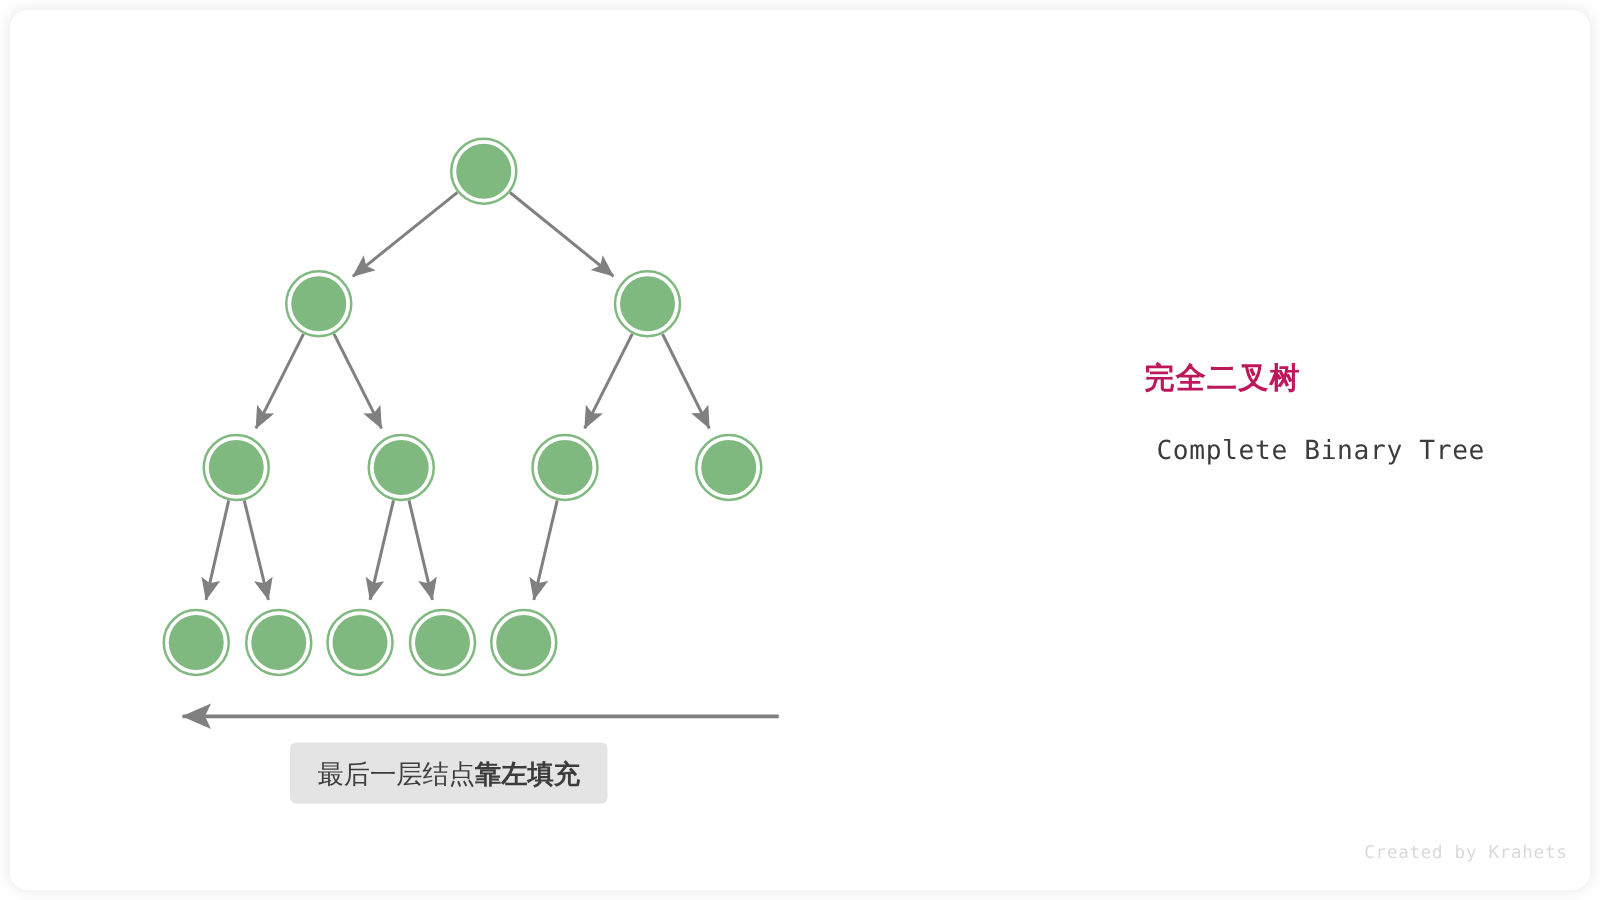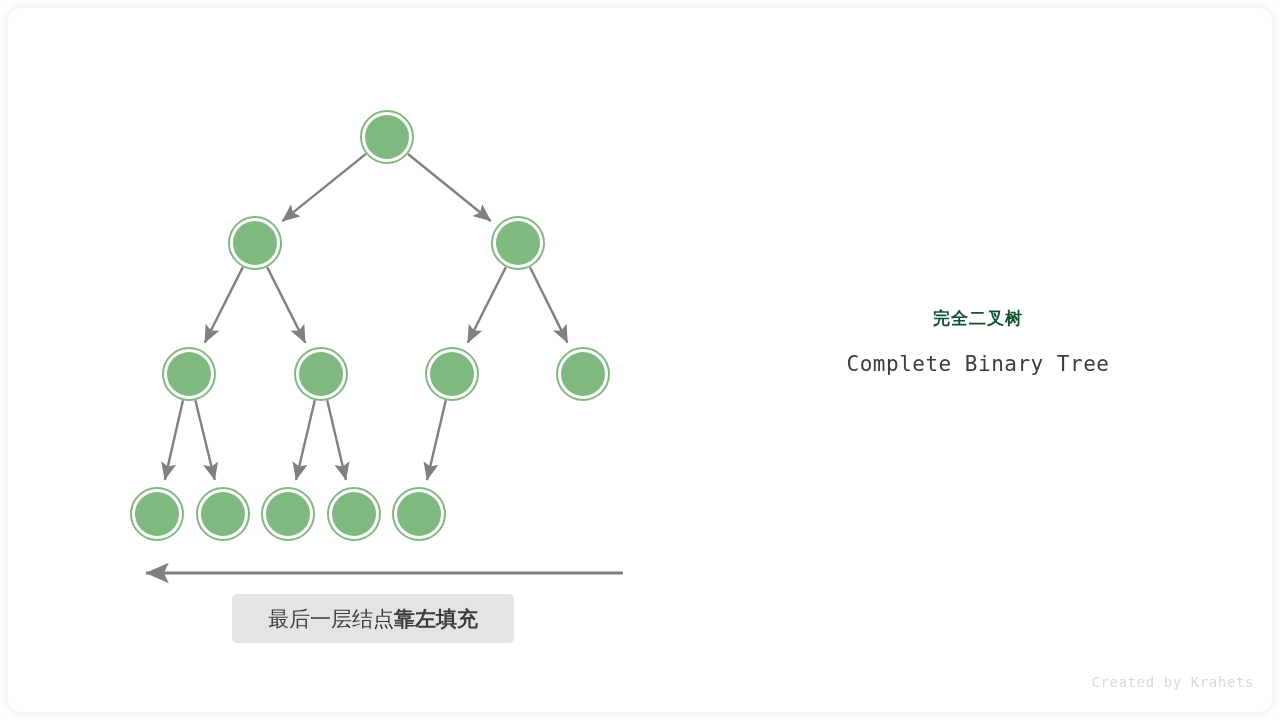--- a/index.html
+++ b/index.html
@@ -42,41 +42,42 @@
   }
   .panel {
     position: absolute;
     left: 760px;
     top: 280px;
     width: 420px;
     text-align: center;
   }
   .panel-title {
     font-family: "Liberation Sans", "DejaVu Sans", sans-serif;
-    font-size: 17px;
+    font-size: 24px;
     font-weight: bold;
-    color: #14532d;
+    color: #be185d;
     letter-spacing: 1px;
     line-height: 30px;
-    margin: 16px;
+    margin: 0;
   }
   .panel-subtitle {
     font-family: "DejaVu Sans Mono", "Liberation Mono", monospace;
     font-size: 21px;
     color: #3c3c3c;
     line-height: 28px;
-    margin-top: 14px;
+    margin-top: 28px;
     letter-spacing: 0.5px;
+    text-align: right;
   }
   .caption-box {
     position: absolute;
     left: 224px;
     top: 586px;
     height: 49px;
-    padding: 0 36px;
+    padding: 0 22px;
     background: #e4e4e4;
     border-radius: 5px;
     display: flex;
     align-items: center;
     justify-content: center;
   }
   .caption-text {
     font-family: "Liberation Sans", "DejaVu Sans", sans-serif;
     font-size: 21px;
     color: #3c3c3c;

